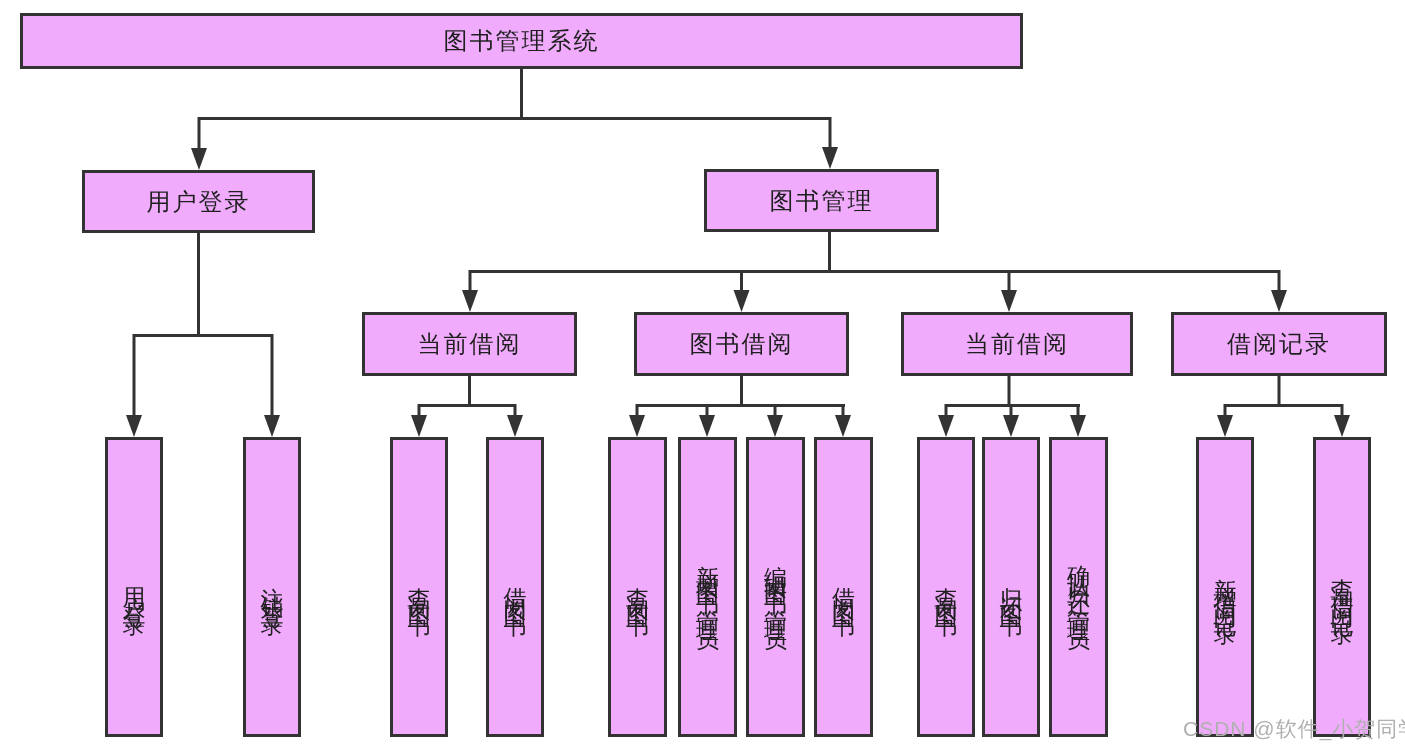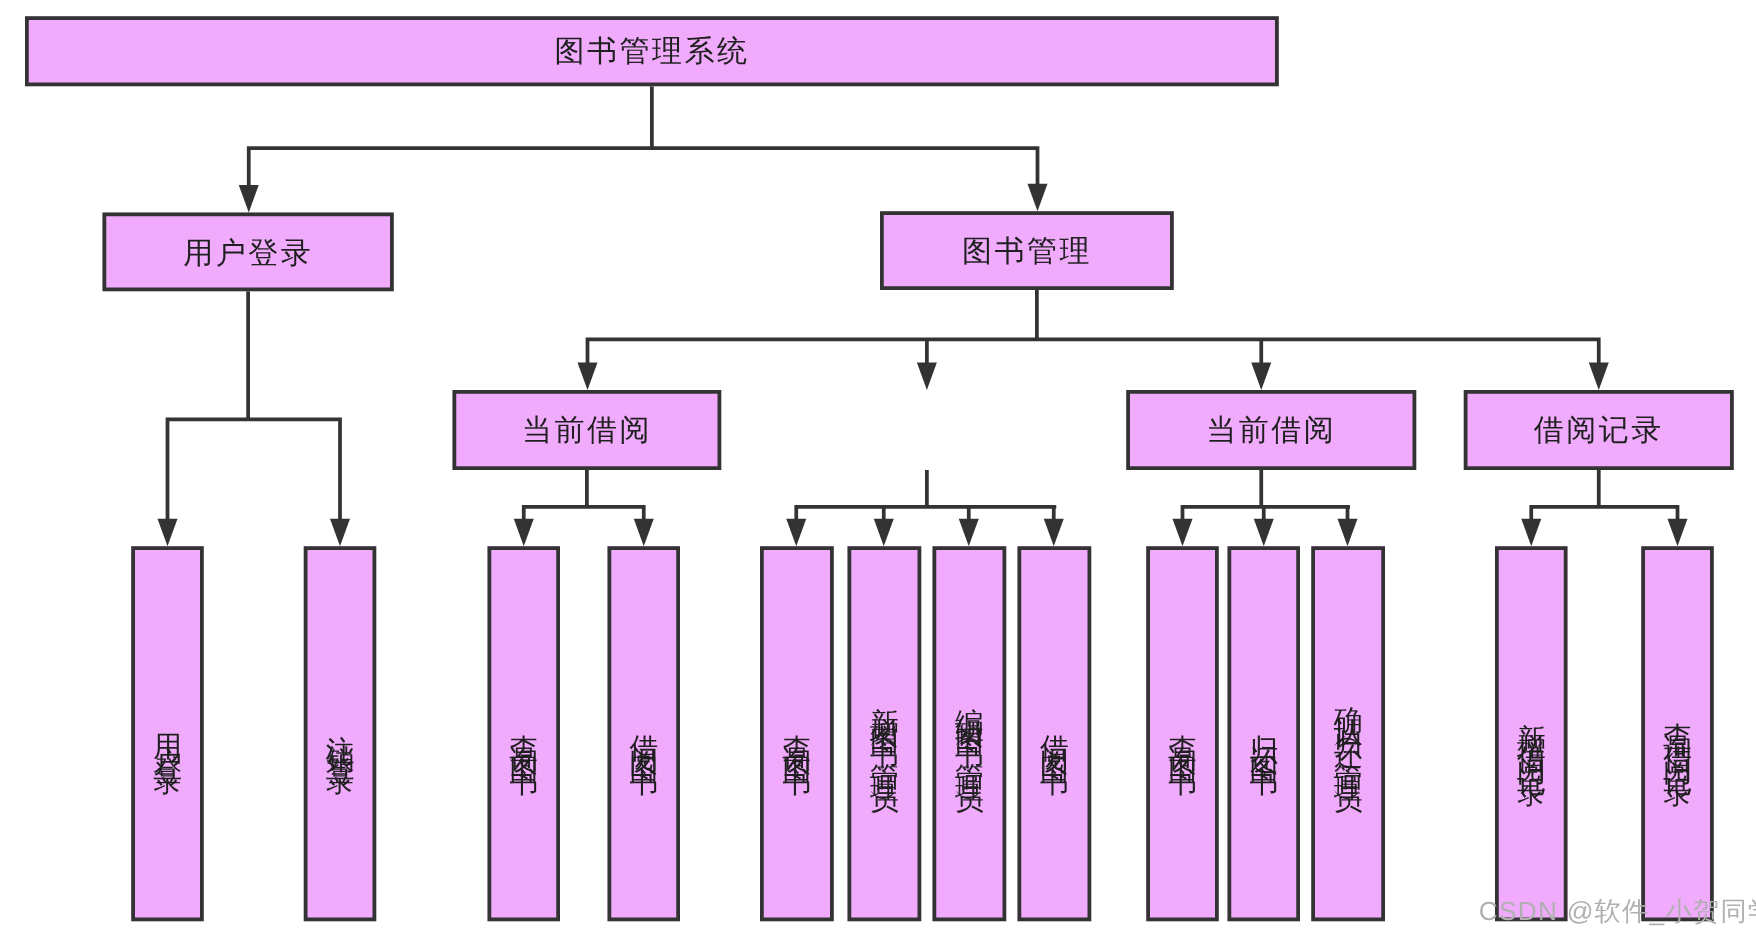--- a/index.html
+++ b/index.html
@@ -69,20 +69,21 @@
       <polygon points="1342,437 1334,415 1350,415"></polygon>
     </g>
   </svg>
 
   <div class="node h" style="left:20px; top:13px; width:1003px; height:56px;">图书管理系统</div>
 
   <div class="node h" style="left:82px; top:170px; width:233px; height:63px;">用户登录</div>
   <div class="node h" style="left:704px; top:169px; width:235px; height:63px;">图书管理</div>
 
   <div class="node h" style="left:362px; top:312px; width:215px; height:64px;">当前借阅</div>
+  <div class="node h" style="left:634px; top:312px; width:215px; height:64px;">图书借阅</div>
   <div class="node h" style="left:901px; top:312px; width:232px; height:64px;">当前借阅</div>
   <div class="node h" style="left:1171px; top:312px; width:216px; height:64px;">借阅记录</div>
 
   <div class="node v" style="left:105px; top:437px; width:58px; height:300px;">
     <span class="vtext">用户登录</span>
   </div>
   <div class="node v" style="left:243px; top:437px; width:58px; height:300px;">
     <span class="vtext">注销登录</span>
   </div>
 

